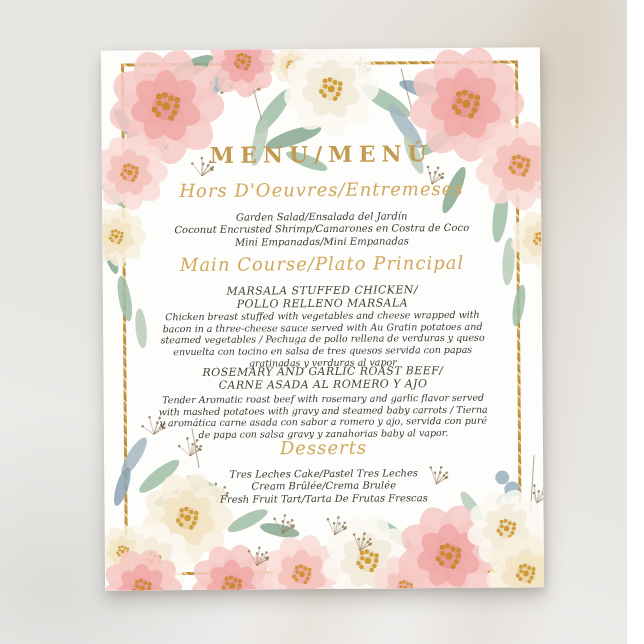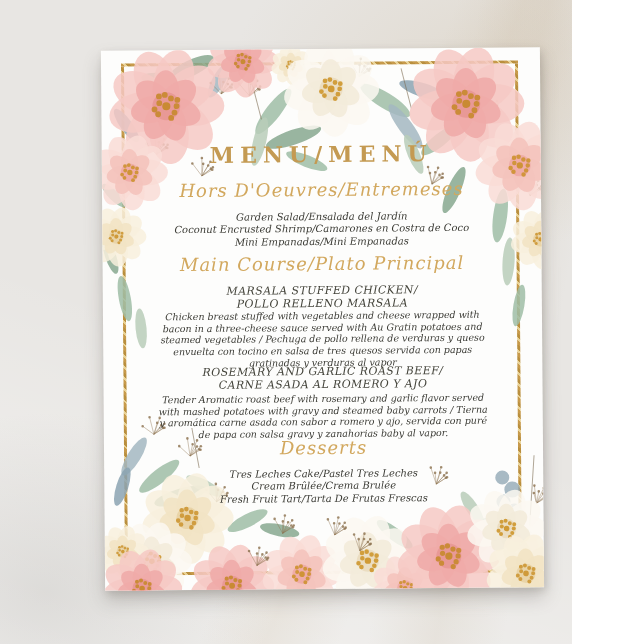--- a/index.html
+++ b/index.html
@@ -1,21 +1,21 @@
 <!DOCTYPE html>
 <html><head>
 <meta charset="utf-8">
 <style>
   html,body{margin:0;padding:0;}
   body{
     width:644px;height:644px;overflow:hidden;
     font-family:"DejaVu Serif", serif;
   }
   .scene{
-    position:relative;width:572px;height:644px;
+    position:relative;width:627px;height:644px;
     background-color:#e8e6e3;
     background-image:
       radial-gradient(ellipse 420px 260px at 88% 12%, rgba(203,184,154,0.28), transparent 65%),
       linear-gradient(112deg, transparent 55%, rgba(196,176,146,0.16) 63%, transparent 72%),
       linear-gradient(100deg, transparent 70%, rgba(188,168,138,0.14) 80%, transparent 90%),
       radial-gradient(ellipse 380px 300px at 8% 92%, rgba(176,174,170,0.30), transparent 60%),
       linear-gradient(20deg, rgba(255,255,255,0.45), transparent 45%);
   }
   .card{
     position:absolute;left:103px;top:49px;width:439px;height:540px;

